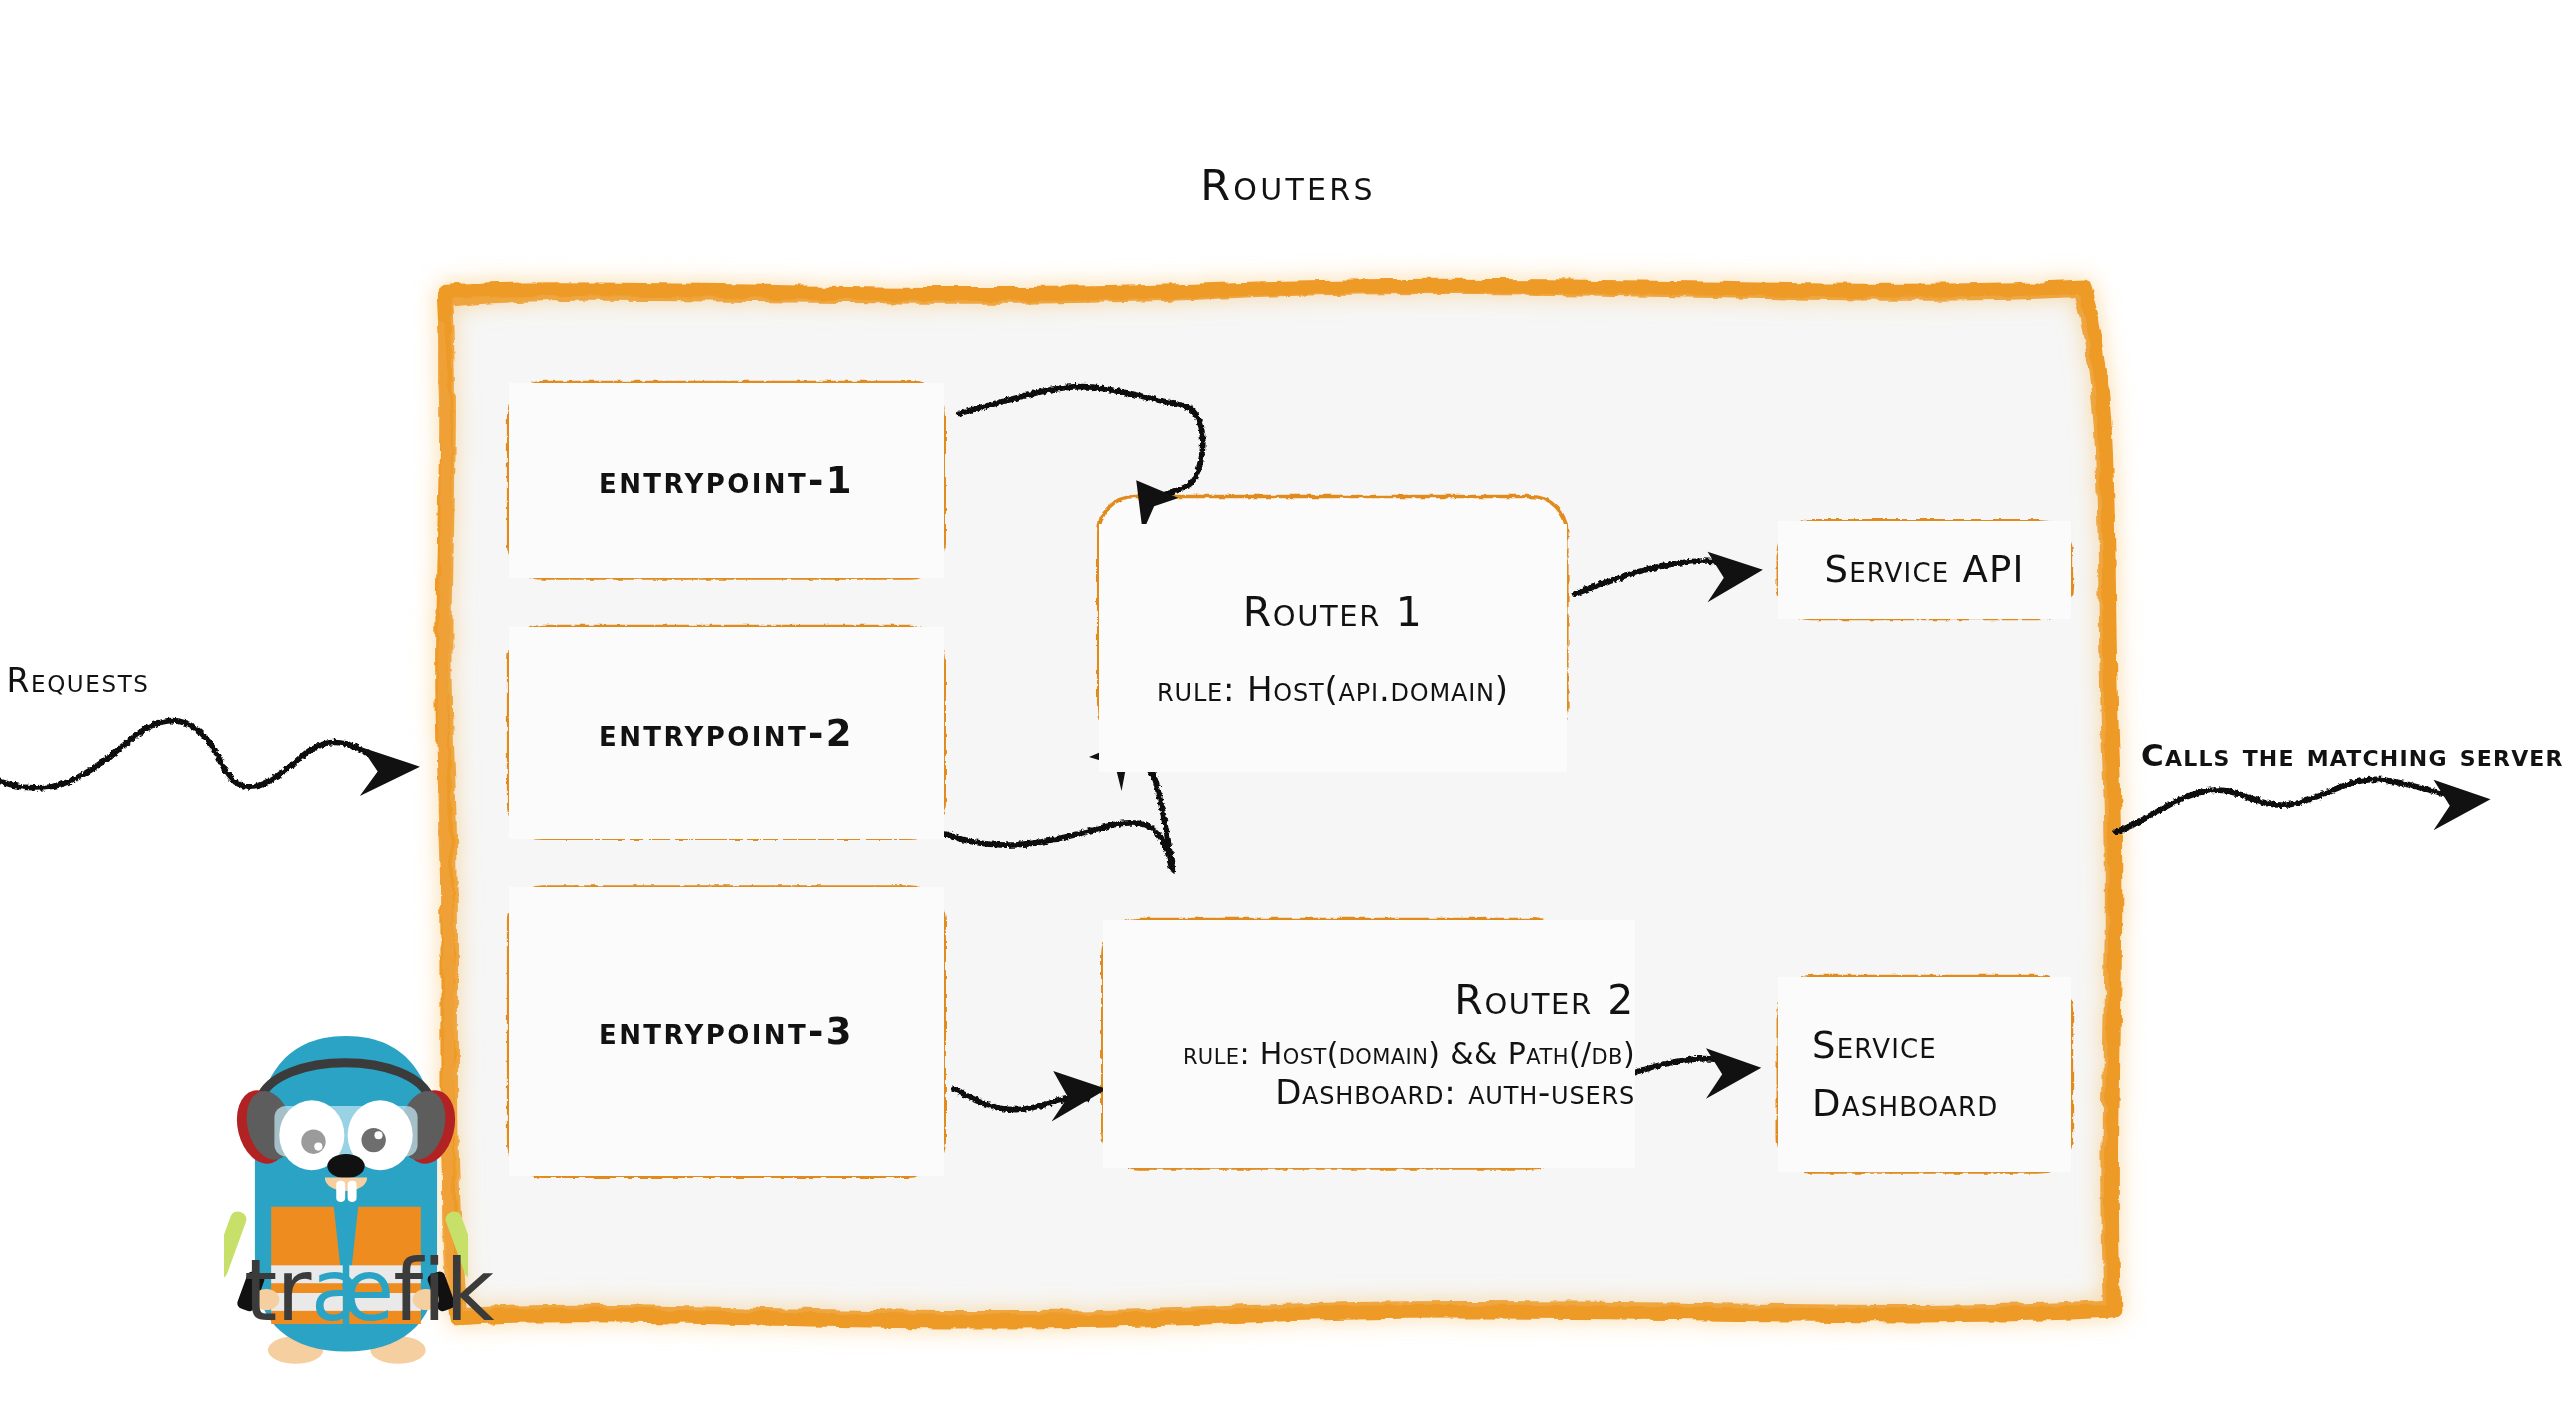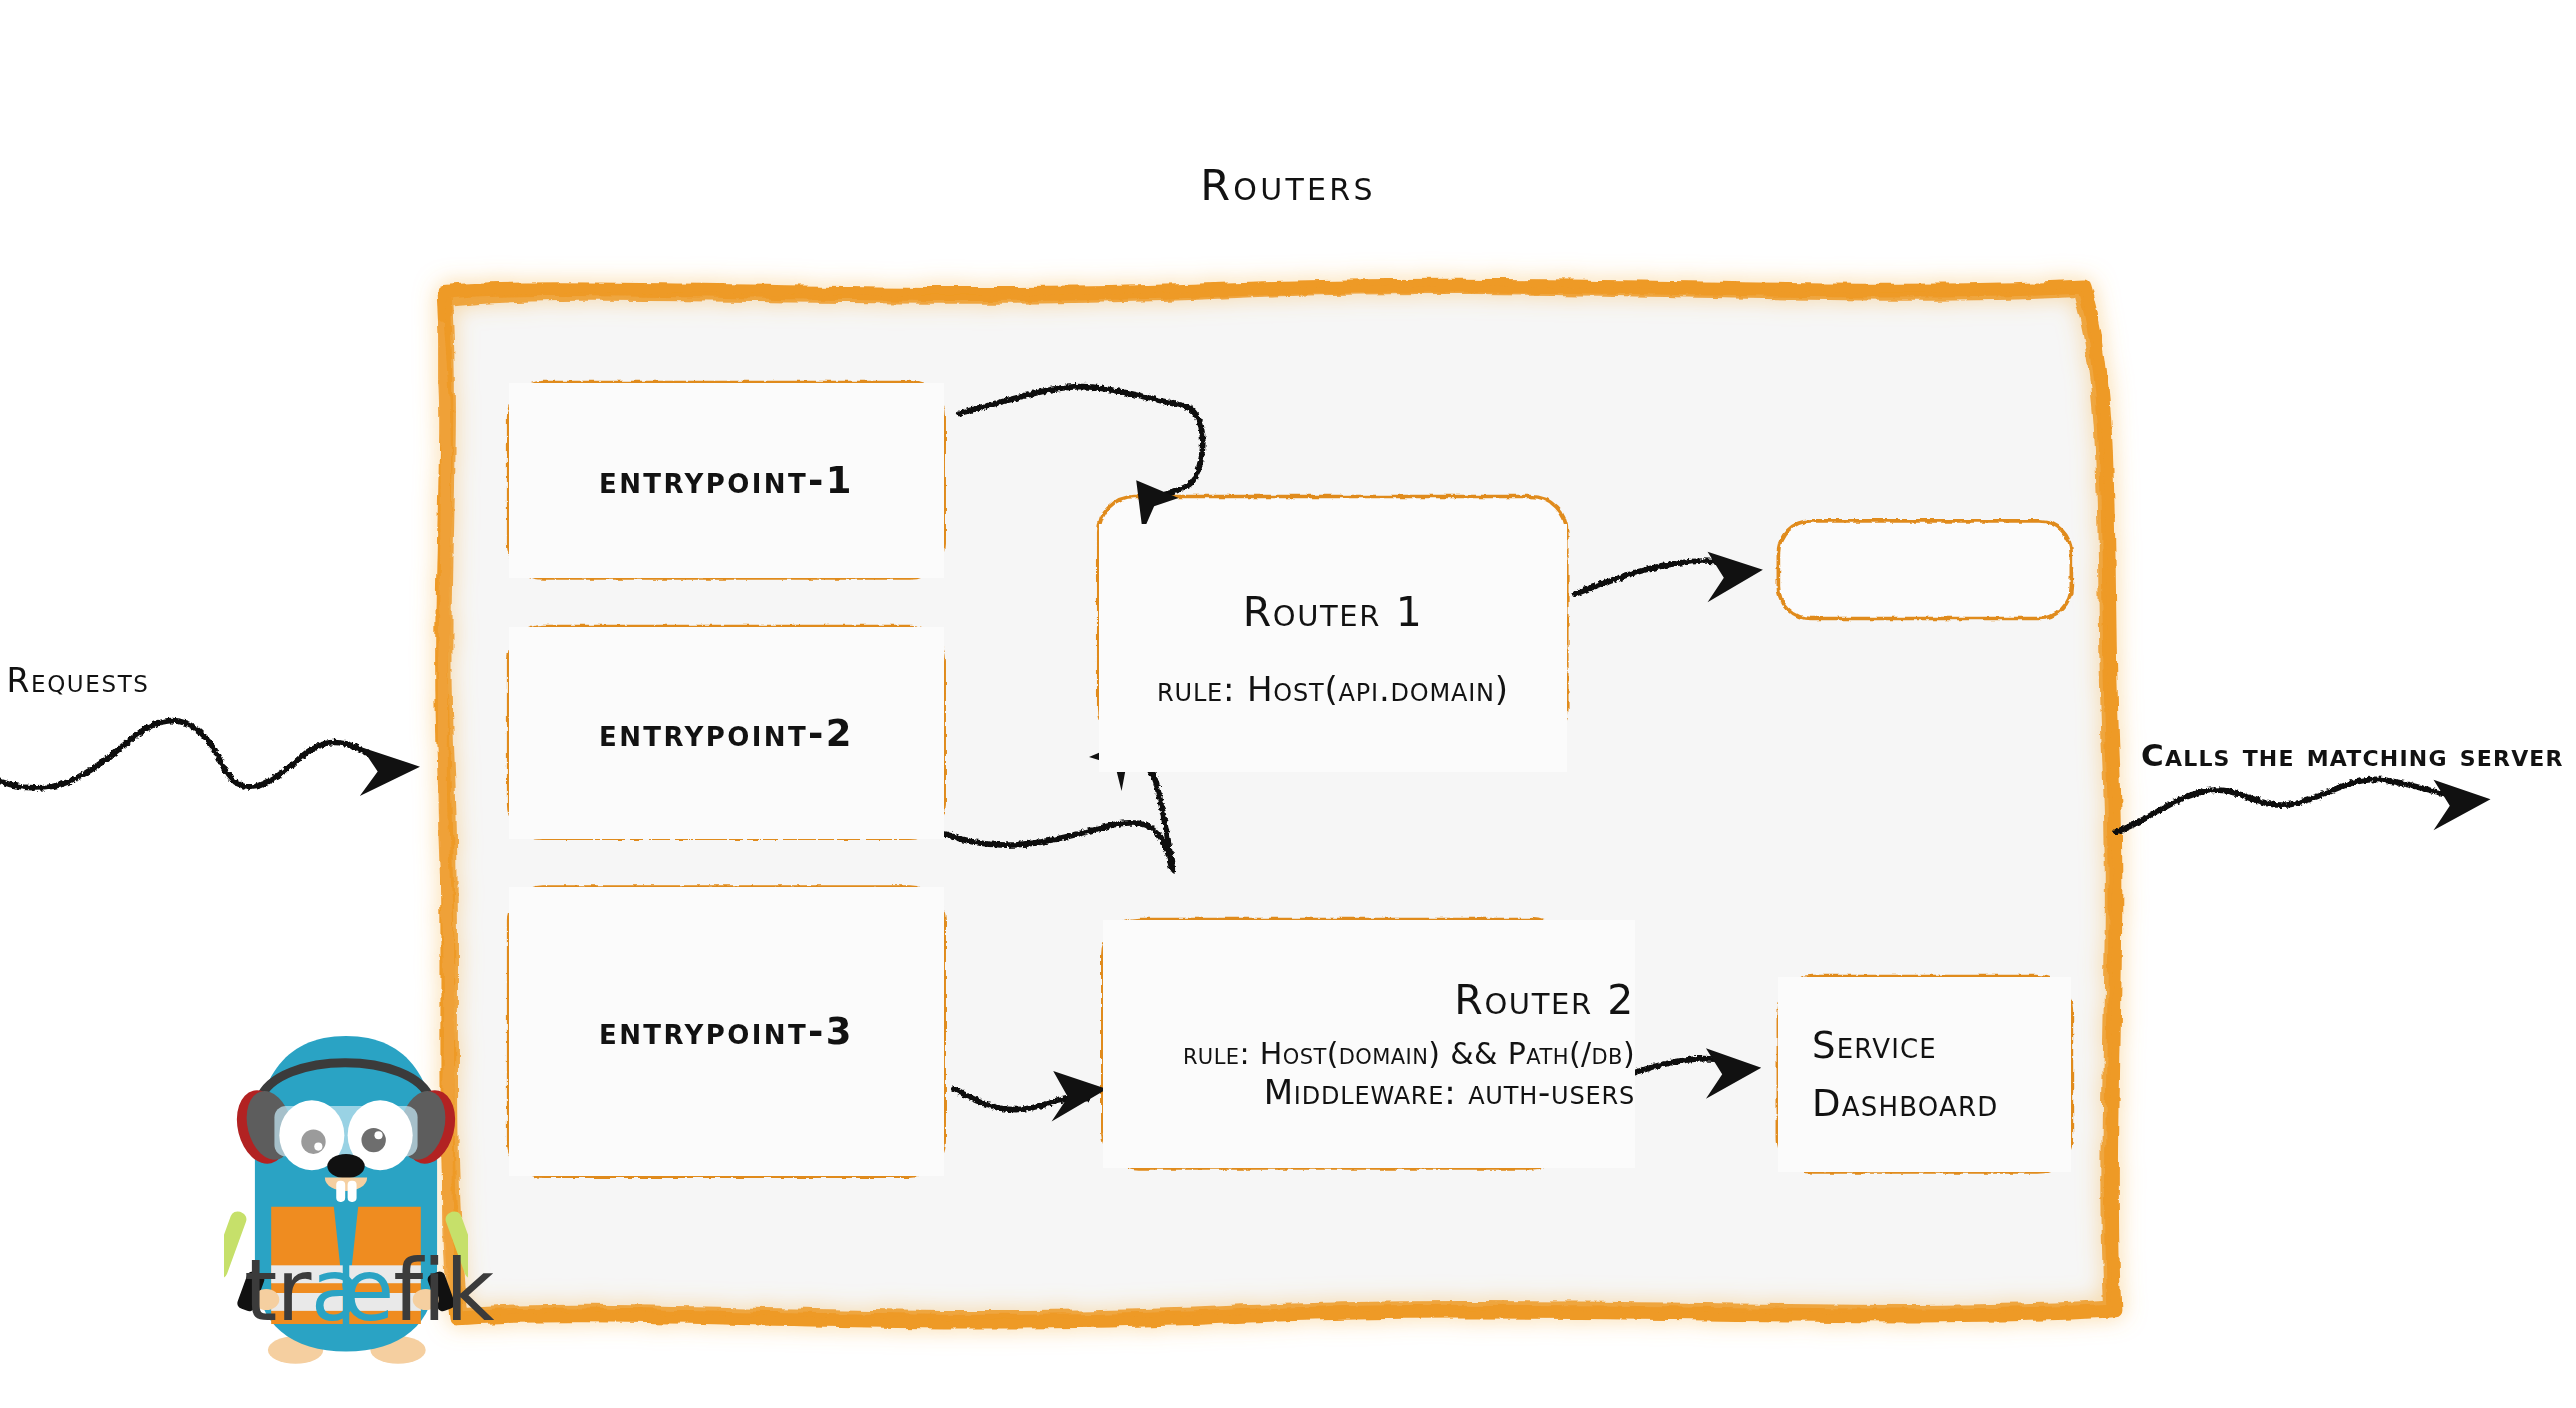--- a/index.html
+++ b/index.html
@@ -173,23 +173,26 @@
   </div>
 
   <div class="box" id="router-1">
     <div class="boxline hand rt-title" style="margin-bottom:33px">Router 1</div>
     <div class="boxline hand rt-rule">rule: Host(api.domain)</div>
   </div>
 
   <div class="box" id="router-2">
     <div class="boxline hand rt-title" style="margin-bottom:11.4px">Router 2</div>
     <div class="boxline hand rt-rule-sm" style="margin-bottom:1px">rule: Host(domain) &amp;&amp; Path(/db)</div>
-    <div class="boxline hand rt-rule">Middleware: auth-users</div>
-  </div>
-
+    <div class="boxline hand rt-rule">Dashboard: auth-users</div>
+  </div>
+
+  <div class="box" id="service-api">
+    <div class="boxline hand sv-label">Service API</div>
+  </div>
 
   <div class="box" id="service-dashboard">
     <div class="boxline hand sv-label" style="align-self:flex-start;margin-left:34px">Service</div>
     <div class="boxline hand sv-label" style="align-self:flex-start;margin-left:34px;margin-top:14.7px">Dashboard</div>
   </div>
 
   <svg id="traefik-logo" viewBox="0 0 300 475">
 
     <ellipse cx="88" cy="404" rx="34" ry="17" fill="#f5cfa0"></ellipse>
     <ellipse cx="214" cy="404" rx="34" ry="17" fill="#f5cfa0"></ellipse>

